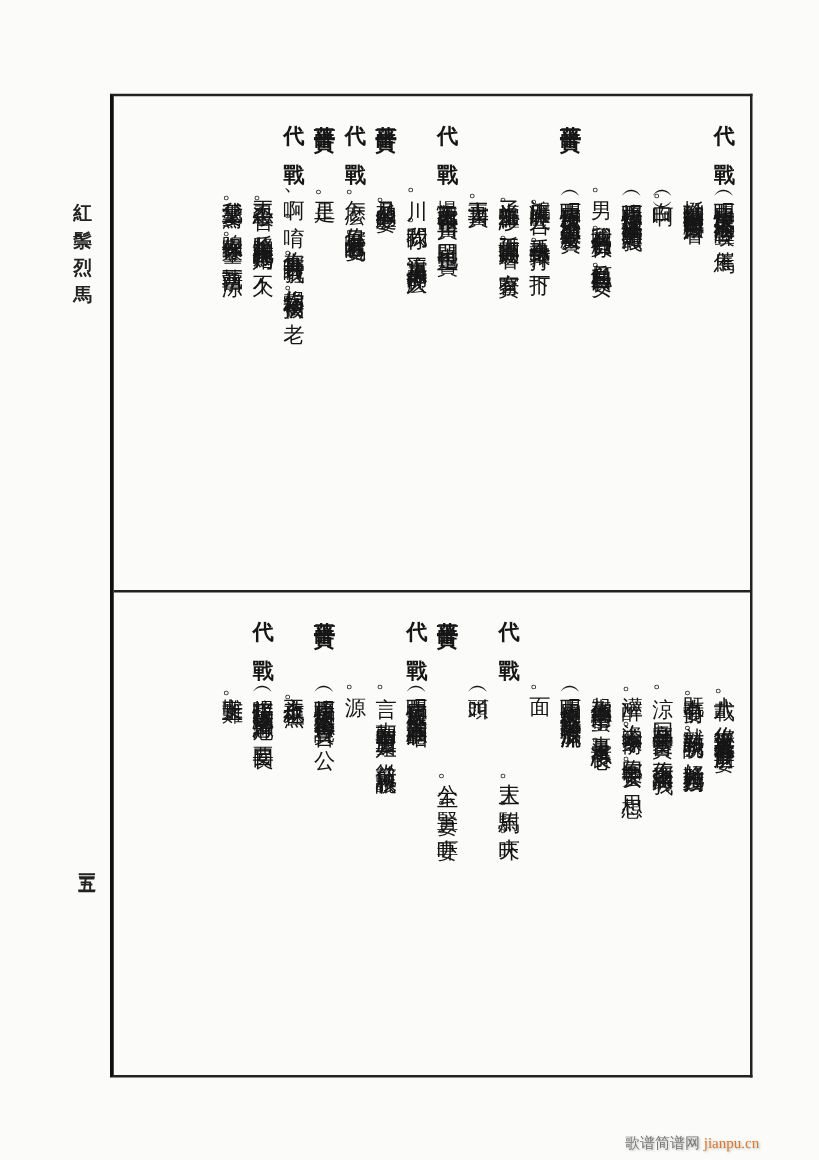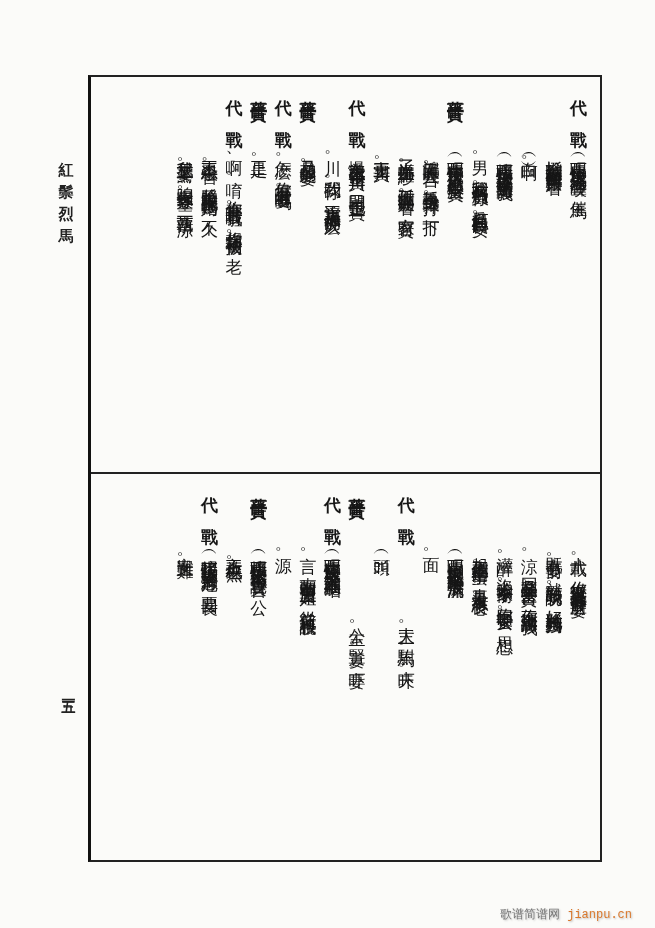--- a/index.html
+++ b/index.html
@@ -41,21 +41,21 @@
     writing-mode: vertical-rl; font-size:15px; font-weight:bold;
     letter-spacing:22px; line-height:22px; color:#222;
   }
   .page-no {
     position:absolute; left:58px; top:690px; width:22px;
     writing-mode: vertical-rl; font-size:14px; font-weight:bold;
     letter-spacing:1px; line-height:22px; color:#222;
   }
   .watermark {
     position:absolute; left:500px; top:906px;
-    font-family:Liberation Mono, monospace; font-size:12px; color:#777;
+    font-family:Liberation Serif, serif; font-size:12px; color:#777;
     text-shadow: 1px 1px 2px #bbb;
   }
   .watermark .domain { color:#d9782c; }
 </style>
 </head>
 <body>
 
 <div class="frame"></div>
 <div class="divider"></div>
 

